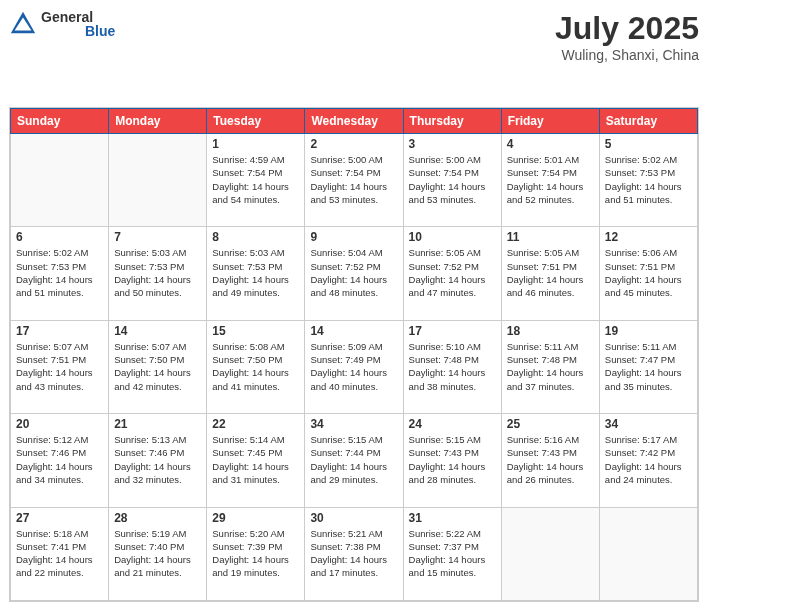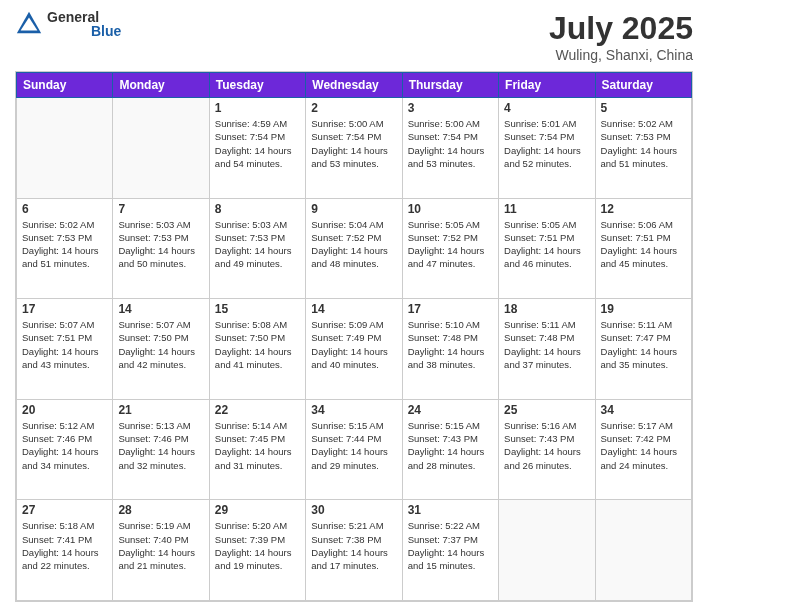--- a/index.html
+++ b/index.html
@@ -6,23 +6,24 @@
     body {
       width: 792px;
       height: 612px;
       font-family: Arial, sans-serif;
       background: #fff;
       overflow: hidden;
     }
     .page {
       width: 708px;
       height: 612px;
-      padding: 10px 15px;
+      padding: 10px 9px;
       display: flex;
       flex-direction: column;
+      gap: 36px;
     }
     .header {
       display: flex;
       justify-content: space-between;
       align-items: flex-start;
       margin-bottom: 8px;
     }
     .logo {
       display: flex;
       align-items: center;
@@ -65,21 +66,21 @@
       border: 1px solid #ccc;
       border-collapse: collapse;
       width: 100%;
     }
     .calendar table {
       width: 100%;
       border-collapse: collapse;
       height: 100%;
     }
     .day-header {
-      background-color: #6d28d9;
+      background-color: #ef4444;
       color: white;
       text-align: left;
       padding: 5px 6px;
       font-size: 12px;
       font-weight: bold;
       border: 1px solid #1a5fa8;
     }
     .cal-cell {
       vertical-align: top;
       border: 1px solid #ccc;

